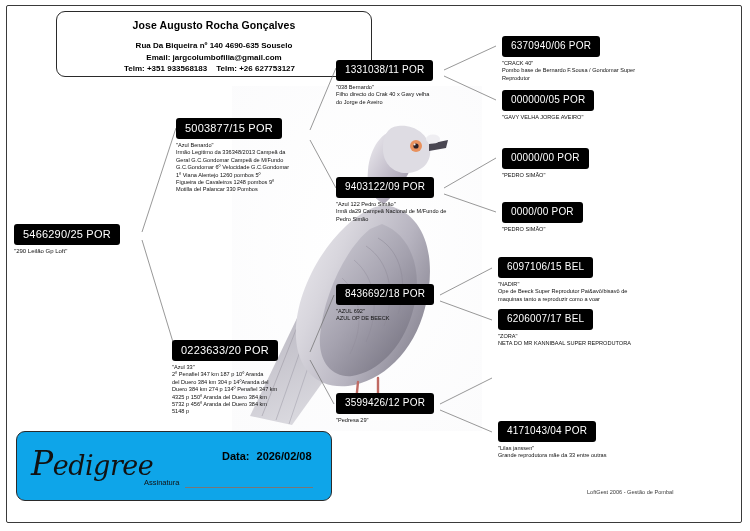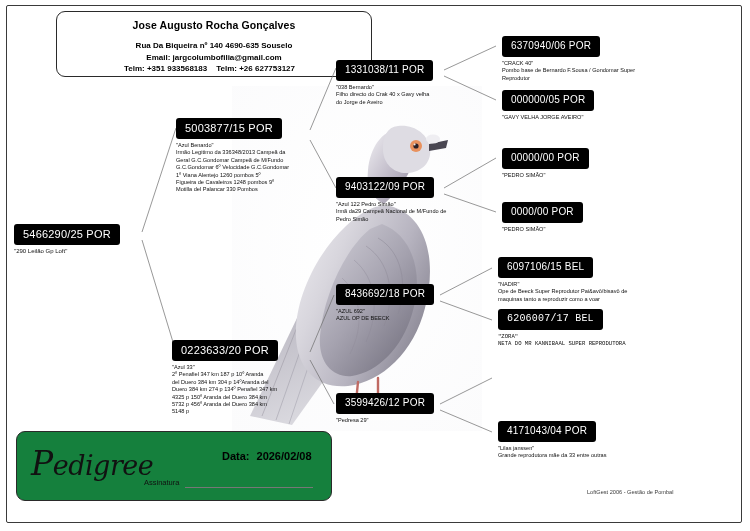--- a/index.html
+++ b/index.html
@@ -109,21 +109,21 @@
   
   .footer-box {
     position: absolute;
     left: 16px;
     top: 431px;
     width: 316px;
     height: 70px;
     border: 1px solid #2a2a2a;
     border-radius: 9px;
     box-sizing: border-box;
-    background: #15803d;
+    background: #0ea5e9;
   }
   .pedigree-script {
     position: absolute;
     left: 14px;
     top: 12px;
     font-family: "DejaVu Serif", serif;
     font-style: italic;
     font-size: 27px;
     color: #111;
     letter-spacing: -0.5px;
@@ -344,21 +344,21 @@
     <div class="desc">"PEDRO SIMÃO"</div>
   </div>
 
   <div class="node" style="left:498px; top:256px; width:150px;">
     <span class="tag small">6097106/15 BEL</span>
     <div class="desc">"NADIR"
 Ope de Beeck Super Reprodutor Pai&amp;avô/bisavô de
 maquinas tanto a reproduzir como a voar</div>
   </div>
 
-  <div class="node" style="left:498px; top:308px; width:152px;font-family:Liberation Mono, monospace;">
+  <div class="node" style="left:498px; top:308px; width:152px;">
     <span class="tag small">6206007/17 BEL</span>
     <div class="desc">"ZORA"
 NETA DO MR KANNIBAAL SUPER REPRODUTORA</div>
   </div>
 
 
   <div class="node" style="left:498px; top:420px; width:150px;">
     <span class="tag small">4171043/04 POR</span>
     <div class="desc">"Lilas janssen"
 Grande reprodutora mãe da 33 entre outras</div>

